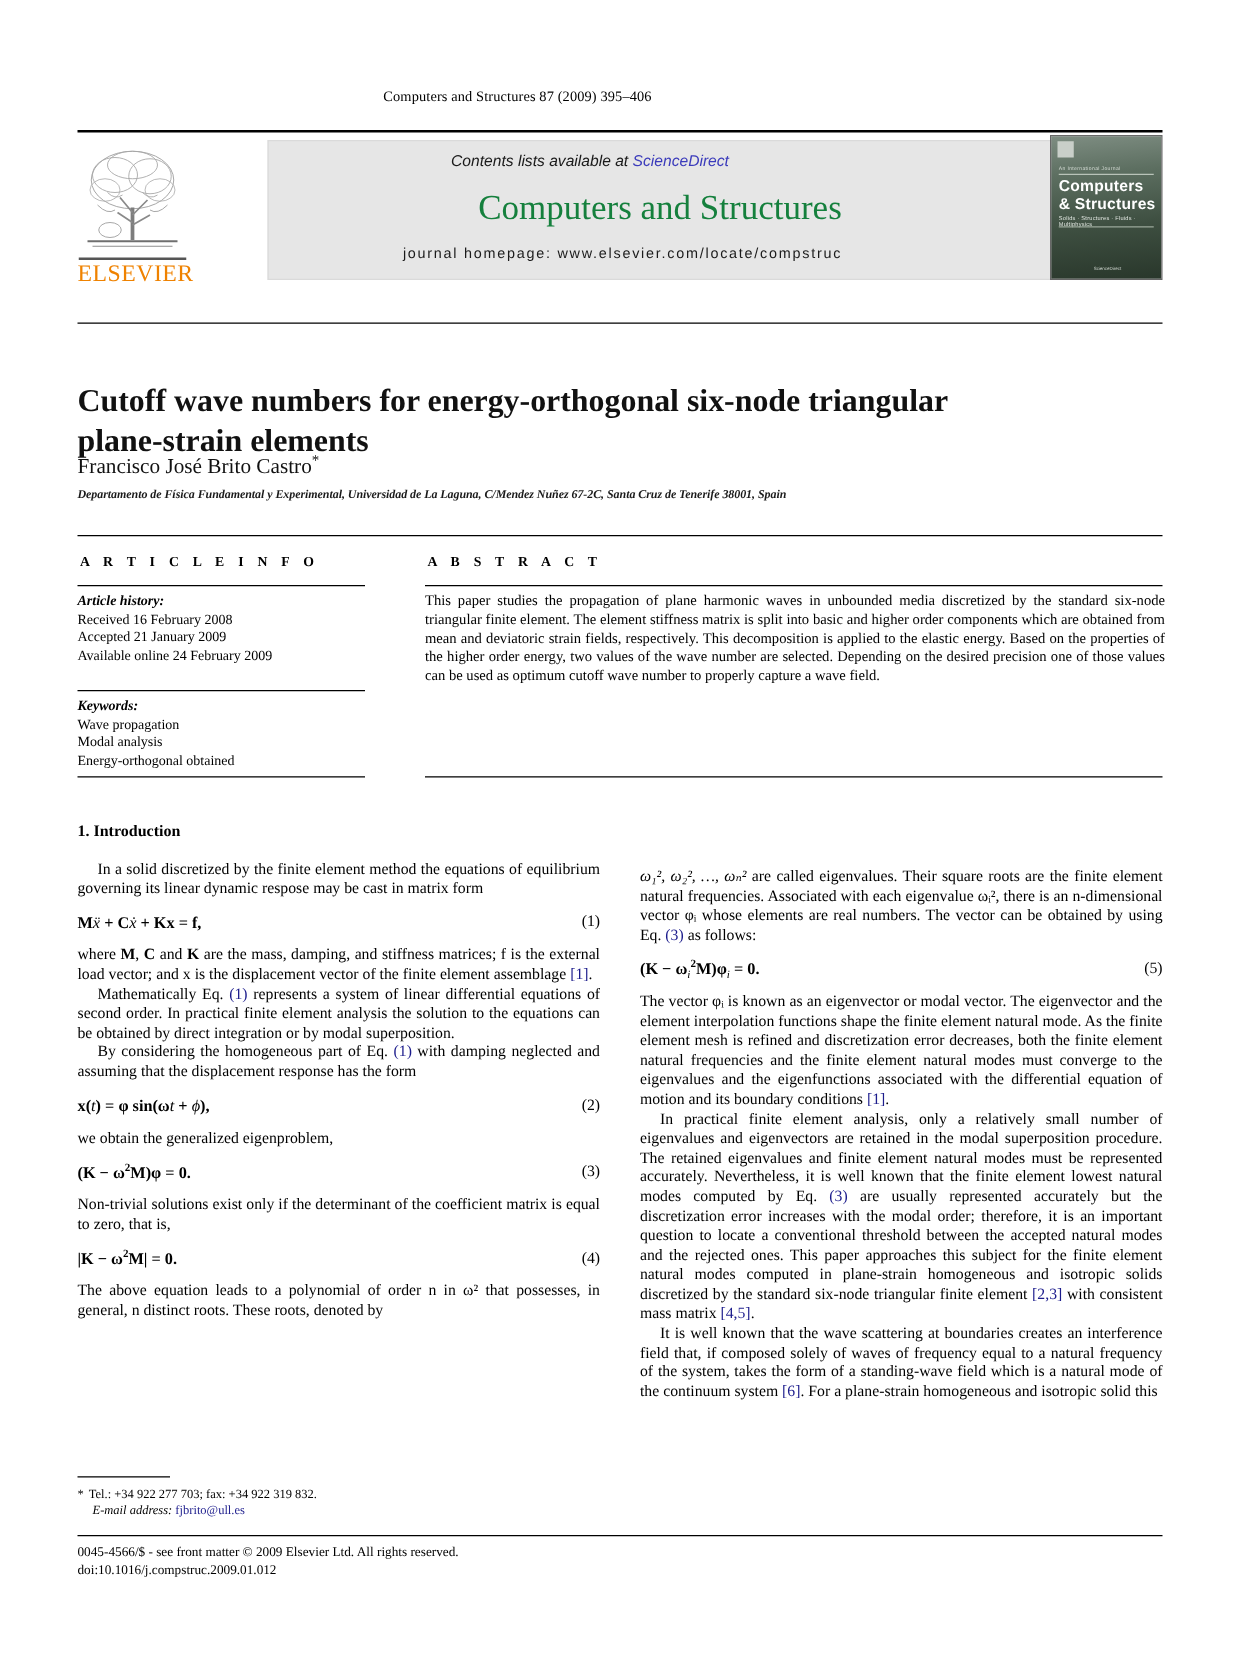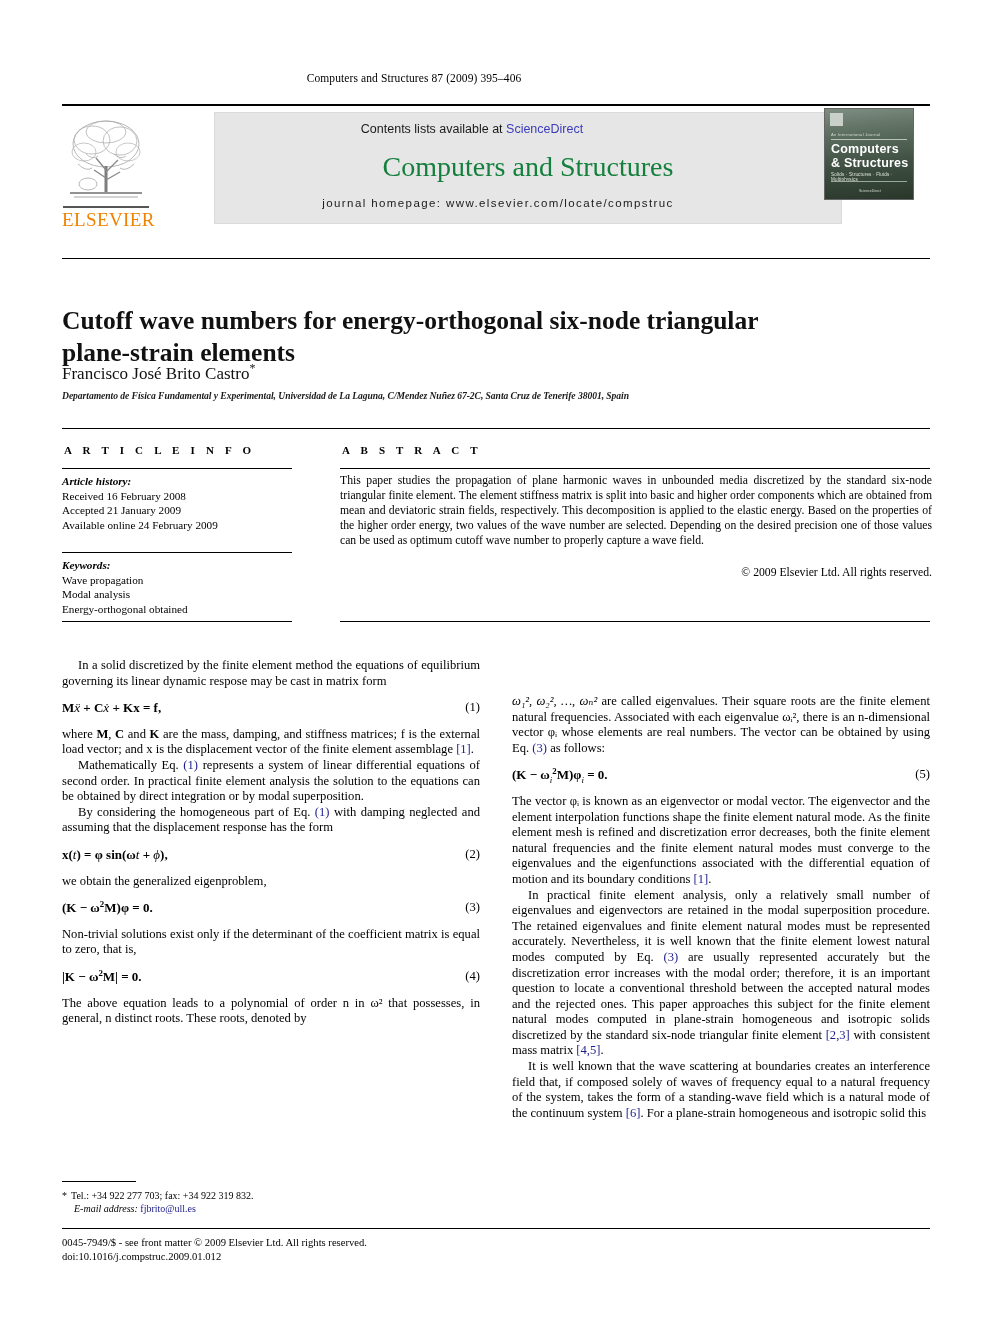--- a/index.html
+++ b/index.html
@@ -83,20 +83,21 @@
     border: 1px solid #dadada;
   }
   .contents-line {
     position: absolute;
     left: 0; top: 9px;
     width: 514px;
     text-align: center;
     font-family: "Liberation Sans", sans-serif;
     font-size: 12.5px;
     color: #1a1a1a;
+    font-style: italic;
   }
   .contents-line .sd {
     color: #3b3bbb;
   }
   .journal-title {
     position: absolute;
     left: 0; top: 38px;
     width: 626px;
     text-align: center;
     font-family: "Liberation Serif", serif;
@@ -108,23 +109,23 @@
     left: 0; top: 84px;
     width: 566px;
     text-align: center;
     font-family: "Liberation Sans", sans-serif;
     font-size: 11.5px;
     letter-spacing: 1.4px;
     color: #1a1a1a;
   }
   .cover-thumb {
     position: absolute;
-    right: 16px; top: 4px;
+    right: 0; top: 4px;
     width: 90px;
-    height: 92px;
+    height: 116px;
     background: linear-gradient(175deg, #7e8d82 0%, #5d6f61 26%, #3e4f41 62%, #29372b 100%);
     border: 1px solid #666;
     box-sizing: border-box;
     overflow: hidden;
   }
   .cover-thumb .cv-badge {
     position: absolute; left: 5px; top: 4px;
     width: 13px; height: 13px;
     background: #c9cfc9;
   }
@@ -417,23 +418,23 @@
   </div>
 
   <div class="info-block" id="keywords-block">
     <div class="lbl">Keywords:</div>
     <div>Wave propagation</div>
     <div>Modal analysis</div>
     <div>Energy-orthogonal obtained</div>
   </div>
 
   <div class="abstract-body">This paper studies the propagation of plane harmonic waves in unbounded media discretized by the standard six-node triangular finite element. The element stiffness matrix is split into basic and higher order components which are obtained from mean and deviatoric strain fields, respectively. This decomposition is applied to the elastic energy. Based on the properties of the higher order energy, two values of the wave number are selected. Depending on the desired precision one of those values can be used as optimum cutoff wave number to properly capture a wave field.</div>
-  <div class="copyright-line">© 2009 Elsevier Ltd. All rights reserved.</div>
 
   <div class="col" id="left-column">
+    <div class="sec-head">1. Introduction</div>
 
     <p>In a solid discretized by the finite element method the equations of equilibrium governing its linear dynamic respose may be cast in matrix form</p>
 
     <div class="eq">
       <span>M<span class="mit">ẍ</span> + C<span class="mit">ẋ</span> + Kx = f,</span>
       <span class="num">(1)</span>
     </div>
 
     <p class="noindent"><span>where </span><b>M</b>, <b>C</b> and <b>K</b><span> are the mass, damping, and stiffness matrices; f is the external load vector; and x is the displacement vector of the finite element assemblage </span><span class="ref">[1]</span><span>.</span></p>
 
@@ -484,17 +485,17 @@
       <span class="fn-star">*</span><span>Tel.: +34 922 277 703; fax: +34 922 319 832.</span>
     </div>
     <div style="padding-left:12px;">
       <span class="fn-lbl">E-mail address:</span>
       <span class="mail">fjbrito@ull.es</span>
     </div>
   </div>
 
   <div class="footer-rule"></div>
   <div class="footer">
-    <div>0045-7949/$ - see front matter © 2009 Elsevier Ltd. All rights reserved.</div>
+    <div>0045-4566/$ - see front matter © 2009 Elsevier Ltd. All rights reserved.</div>
     <div>doi:10.1016/j.compstruc.2009.01.012</div>
   </div>
 
 </div>
 
 </body></html>

